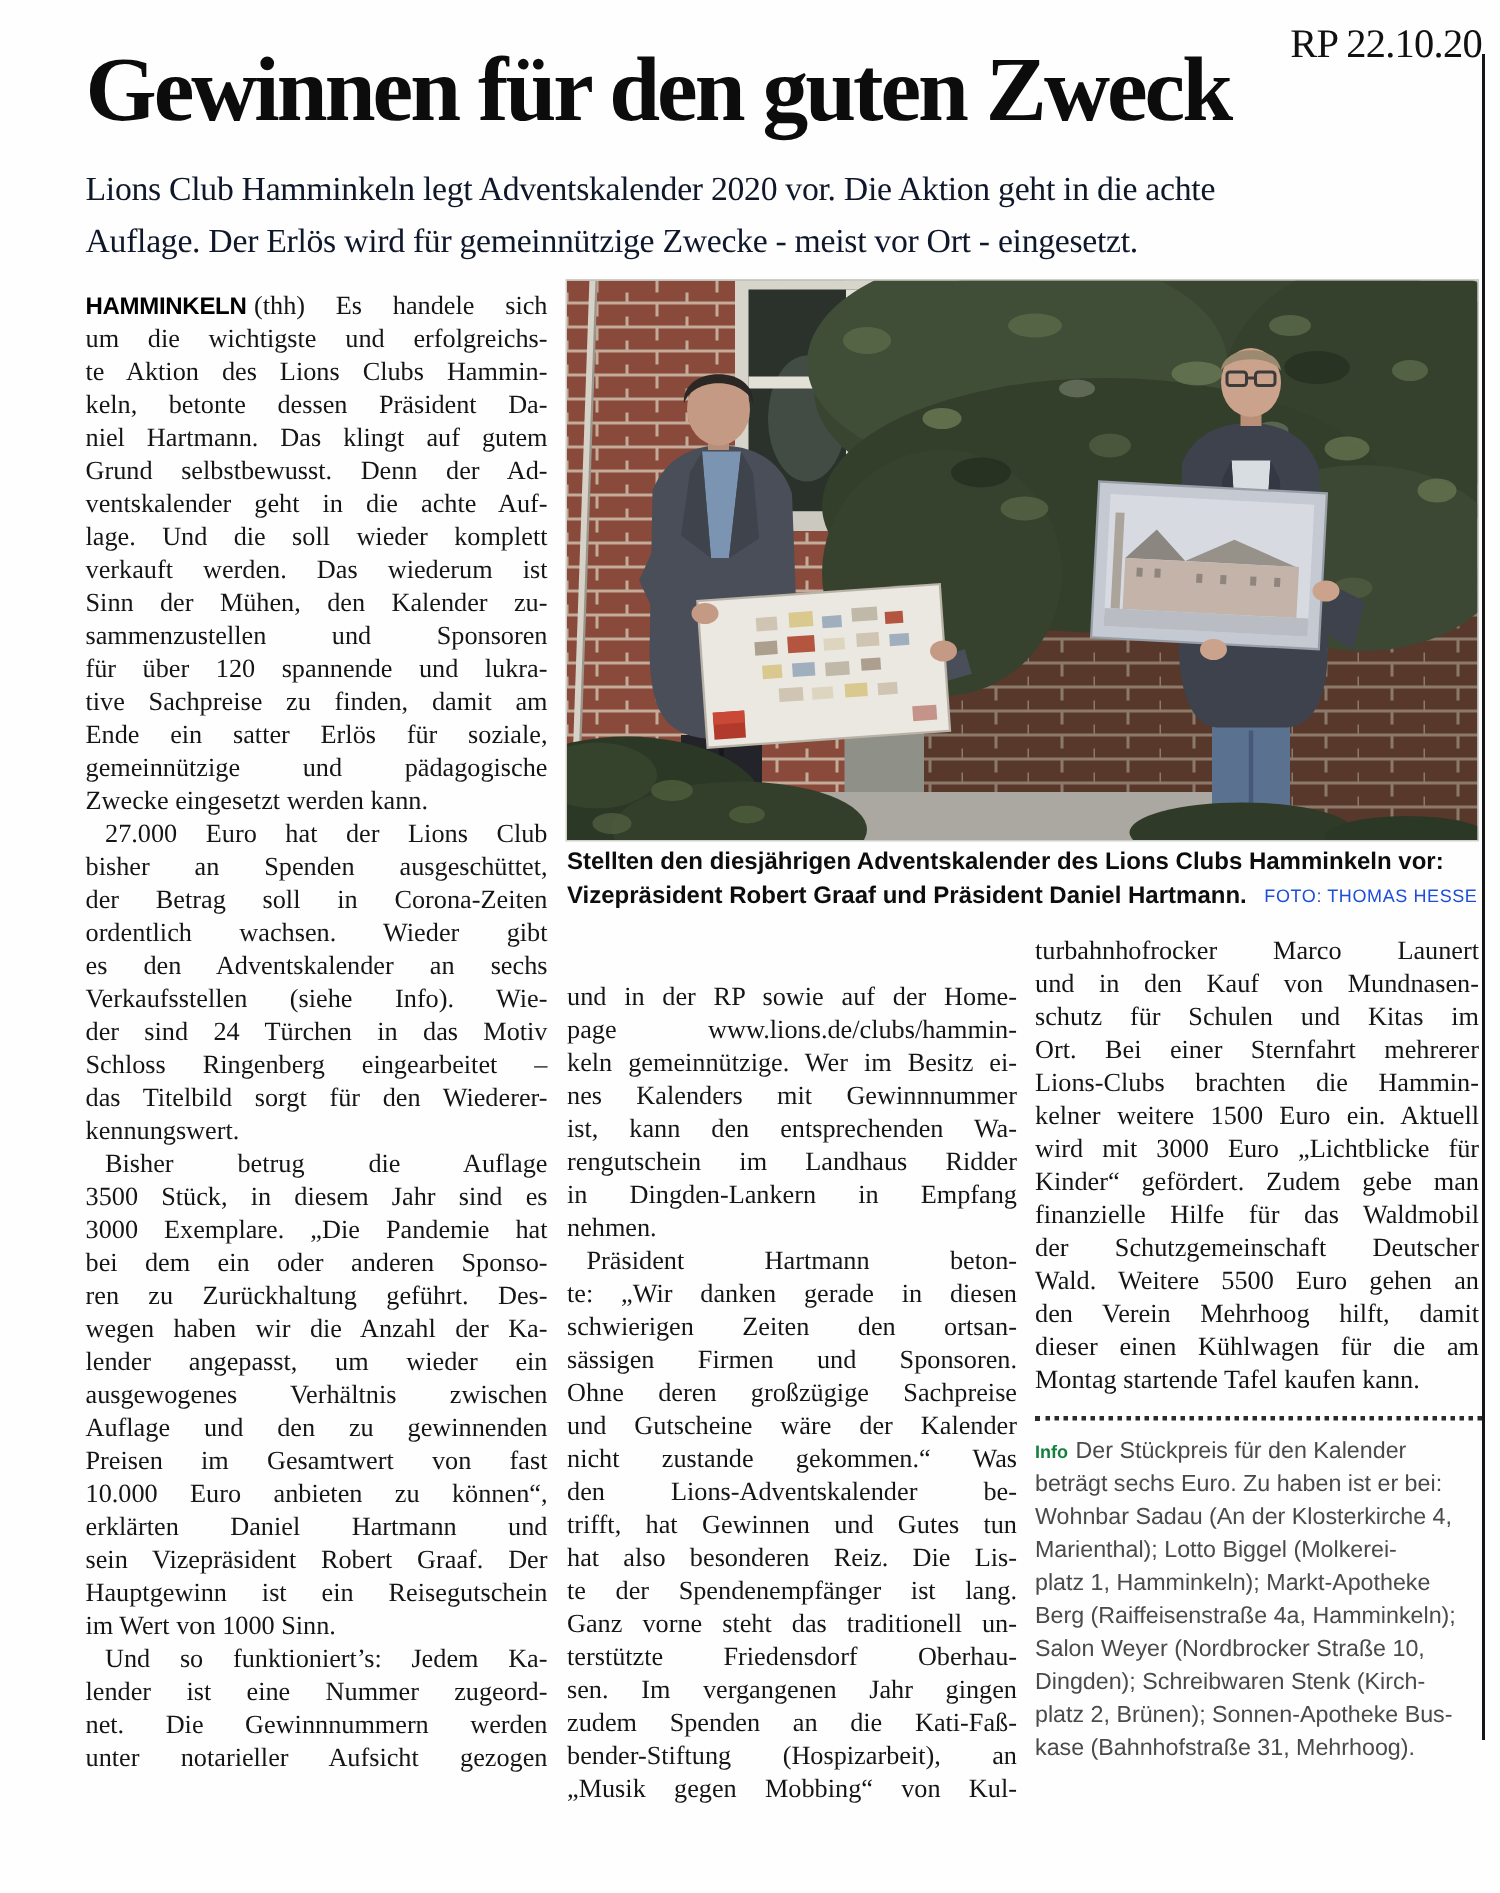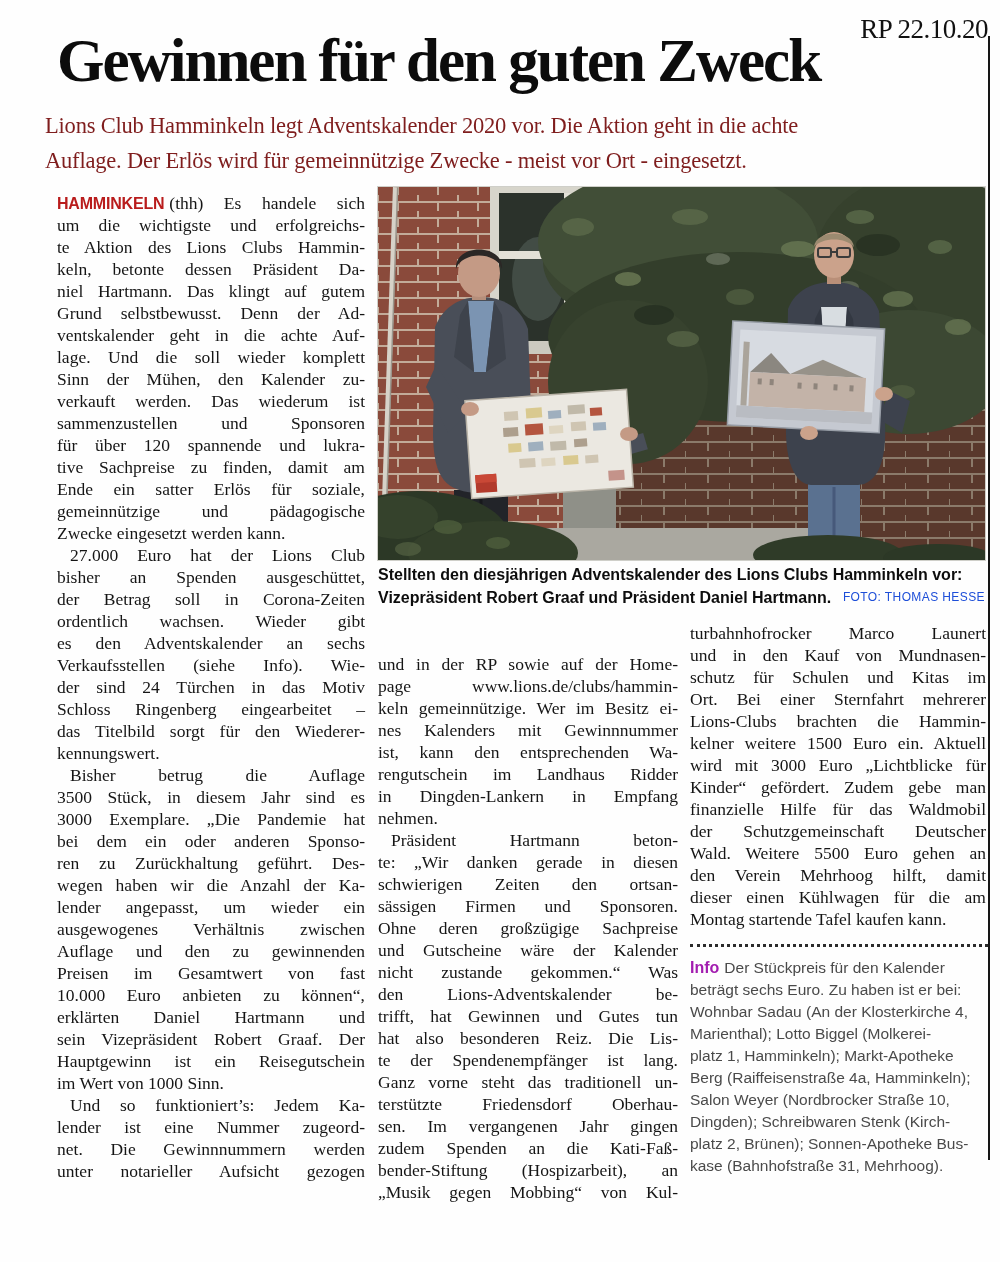--- a/index.html
+++ b/index.html
@@ -4,47 +4,47 @@
 <style>
   * { margin:0; padding:0; box-sizing:border-box; }
   html,body { width:1000px; height:1262px; }
   body { background:#ffffff; font-family:"Liberation Serif", serif; color:#141414; position:relative; overflow:hidden; }
   .page { position:absolute; inset:0; background:#fefefe; }
 
   .date { position:absolute; top:14px; left:820px; width:168px; text-align:right;
           font-size:27px; letter-spacing:-0.5px; color:#111; }
   .headline { position:absolute; top:24px; left:57px; width:870px; font-size:61px; line-height:74px;
               font-weight:700; letter-spacing:-2px; white-space:nowrap; color:#0c0c0c; }
-  .subhead { position:absolute; top:108px; left:45px; width:932px; font-size:22.5px; line-height:35px;
-             letter-spacing:-0.2px; color:#7f1d1d; }
+  .subhead { position:absolute; top:108px; left:57px; width:932px; font-size:22.5px; line-height:35px;
+             letter-spacing:-0.2px; color:#0f172a; }
   .subhead div { white-space:nowrap; }
 
   .col { position:absolute; font-size:17.5px; color:#151515; }
   #col1 { left:57px;  top:192px; width:308px; }
   #col2 { left:378px; top:622px; width:300px;margin-top:31px; }
   #col3 { left:690px; top:622px; width:296px; }
   .line { height:22px; line-height:22px; white-space:nowrap; }
   .just { text-align:justify; text-align-last:justify; text-justify:inter-word; }
   .ind  { text-indent:13px; }
   .lead { font-family:"Liberation Sans", sans-serif; font-weight:700; font-size:16px;
-          letter-spacing:-0.2px; margin-right:5px; color:#b91c1c; }
+          letter-spacing:-0.2px; margin-right:5px; color:#000000; }
 
   .photo { position:absolute; left:378px; top:187px; width:607px; height:373px; background:#8f9088;
            outline:1px solid #cfcfc9; }
   .caption { position:absolute; left:378px; top:563px; width:607px;
              font-family:"Liberation Sans", sans-serif; font-weight:700; font-size:16px;
              line-height:23px; color:#0d0d0d; }
   .cap2 { display:flex; justify-content:space-between; align-items:flex-end; }
   .credit { font-weight:400; font-size:12px; color:#1d4ed8; letter-spacing:0.4px; white-space:nowrap; }
 
   .infobox { position:absolute; left:690px; top:944px; width:298px;
              border-top:3px dotted #2b2b2b; padding-top:10px;
              font-family:"Liberation Sans", sans-serif; color:#4a4a4a; }
   .iline { height:22px; line-height:22px; font-size:15.5px; white-space:nowrap; }
-  .ilead { font-weight:700; font-size:16px; color:#a21caf; margin-right:5px; }
+  .ilead { font-weight:700; font-size:12px; color:#15803d; margin-right:5px; }
 
   .vrule { position:absolute; left:988px; top:36px; width:2px; height:1124px; background:#161616; }
 </style>
 </head>
 <body>
 
 <div class="page">
 
   <div class="date">RP 22.10.20</div>
 
@@ -217,22 +217,22 @@
 
   <div id="col1" class="col">
       <div class="line just"><span class="lead">HAMMINKELN</span>(thh) Es handele sich</div>
       <div class="line just">um die wichtigste und erfolgreichs-</div>
       <div class="line just">te Aktion des Lions Clubs Hammin-</div>
       <div class="line just">keln, betonte dessen Präsident Da-</div>
       <div class="line just">niel Hartmann. Das klingt auf gutem</div>
       <div class="line just">Grund selbstbewusst. Denn der Ad-</div>
       <div class="line just">ventskalender geht in die achte Auf-</div>
       <div class="line just">lage. Und die soll wieder komplett</div>
+      <div class="line just">verkauft werden. Das wiederum ist</div>
       <div class="line just">Sinn der Mühen, den Kalender zu-</div>
-      <div class="line just">verkauft werden. Das wiederum ist</div>
       <div class="line just">sammenzustellen und Sponsoren</div>
       <div class="line just">für über 120 spannende und lukra-</div>
       <div class="line just">tive Sachpreise zu finden, damit am</div>
       <div class="line just">Ende ein satter Erlös für soziale,</div>
       <div class="line just">gemeinnützige und pädagogische</div>
       <div class="line">Zwecke eingesetzt werden kann.</div>
       <div class="line just ind">27.000 Euro hat der Lions Club</div>
       <div class="line just">bisher an Spenden ausgeschüttet,</div>
       <div class="line just">der Betrag soll in Corona-Zeiten</div>
       <div class="line just">ordentlich wachsen. Wieder gibt</div>

